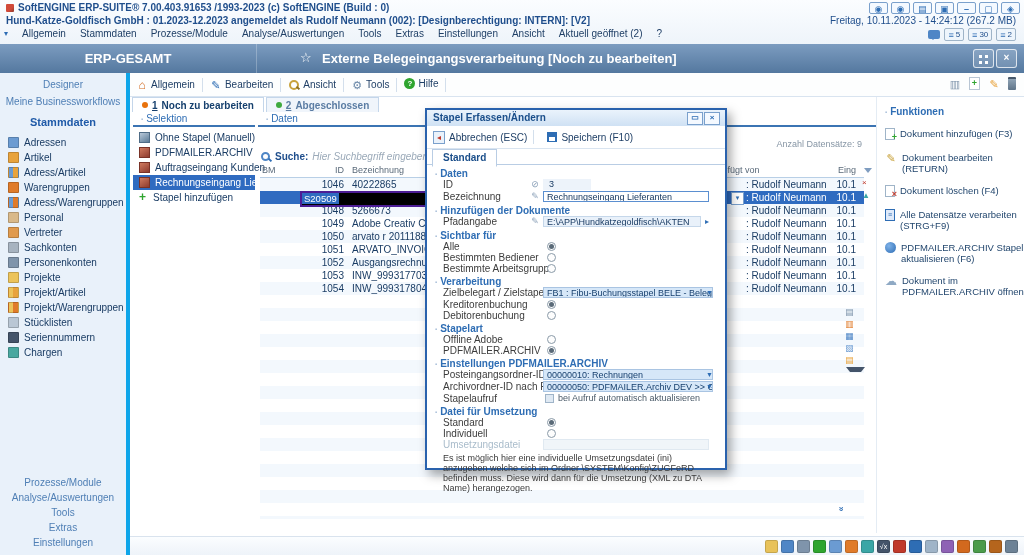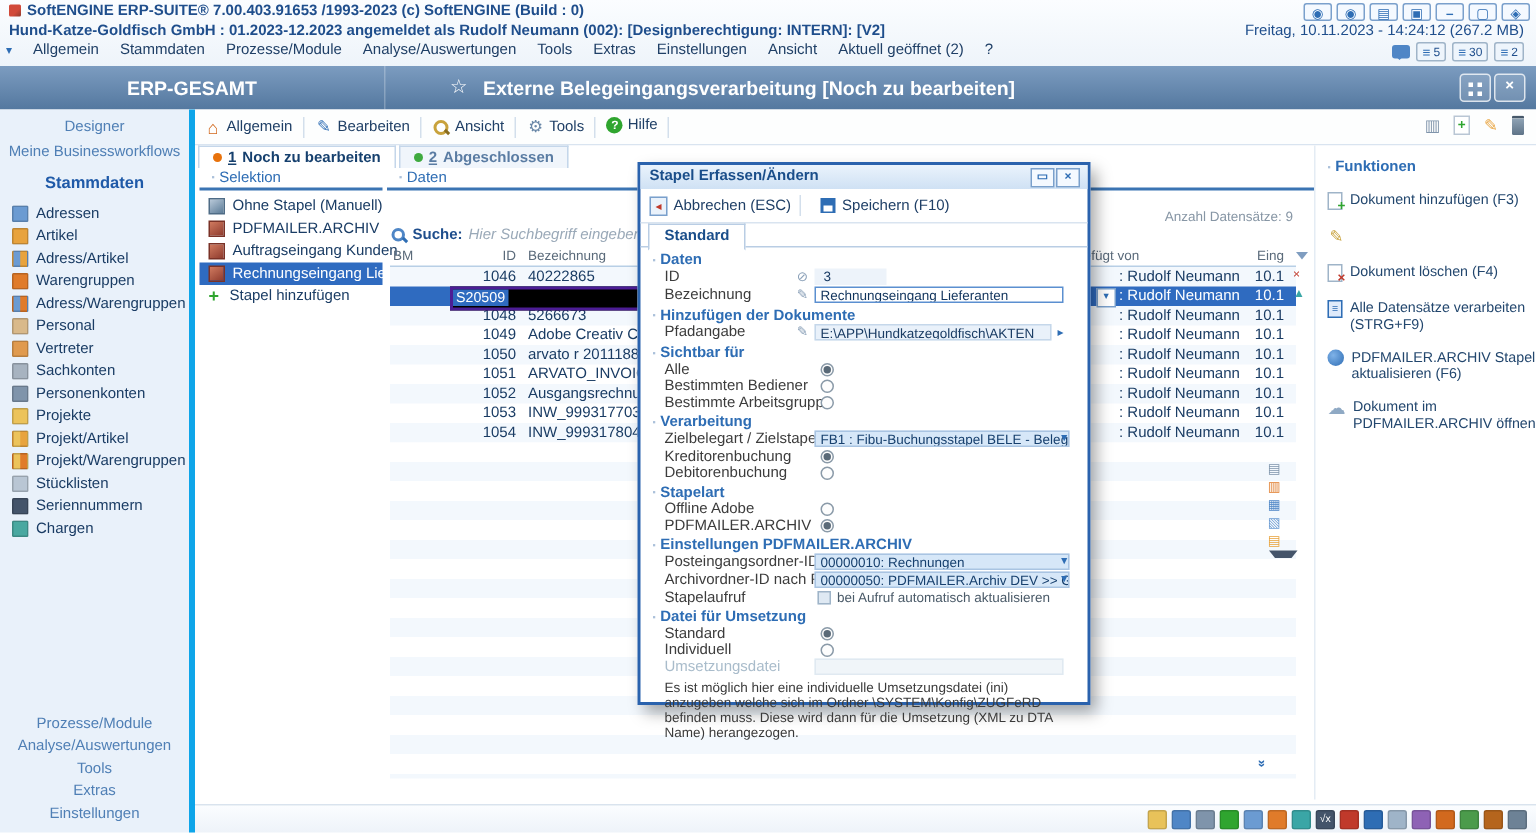--- a/index.html
+++ b/index.html
@@ -568,20 +568,21 @@
   <div id="funkhead">Funktionen</div>
   <div>
 
       <div class="fk-item" style="margin-top:7px">
         <span class="icn doc-add-icon"></span>
         <span>Dokument hinzufügen (F3)</span>
       </div>
 
       <div class="fk-item" style="margin-top:7px">
         <span class="icn pencil-icon"></span>
+        <span>Dokument bearbeiten (RETURN)</span>
       </div>
 
       <div class="fk-item" style="margin-top:7px">
         <span class="icn doc-delete-icon"></span>
         <span>Dokument löschen (F4)</span>
       </div>
 
       <div class="fk-item" style="margin-top:7px">
         <span class="icn process-all-icon"></span>
         <span>Alle Datensätze verarbeiten (STRG+F9)</span>

